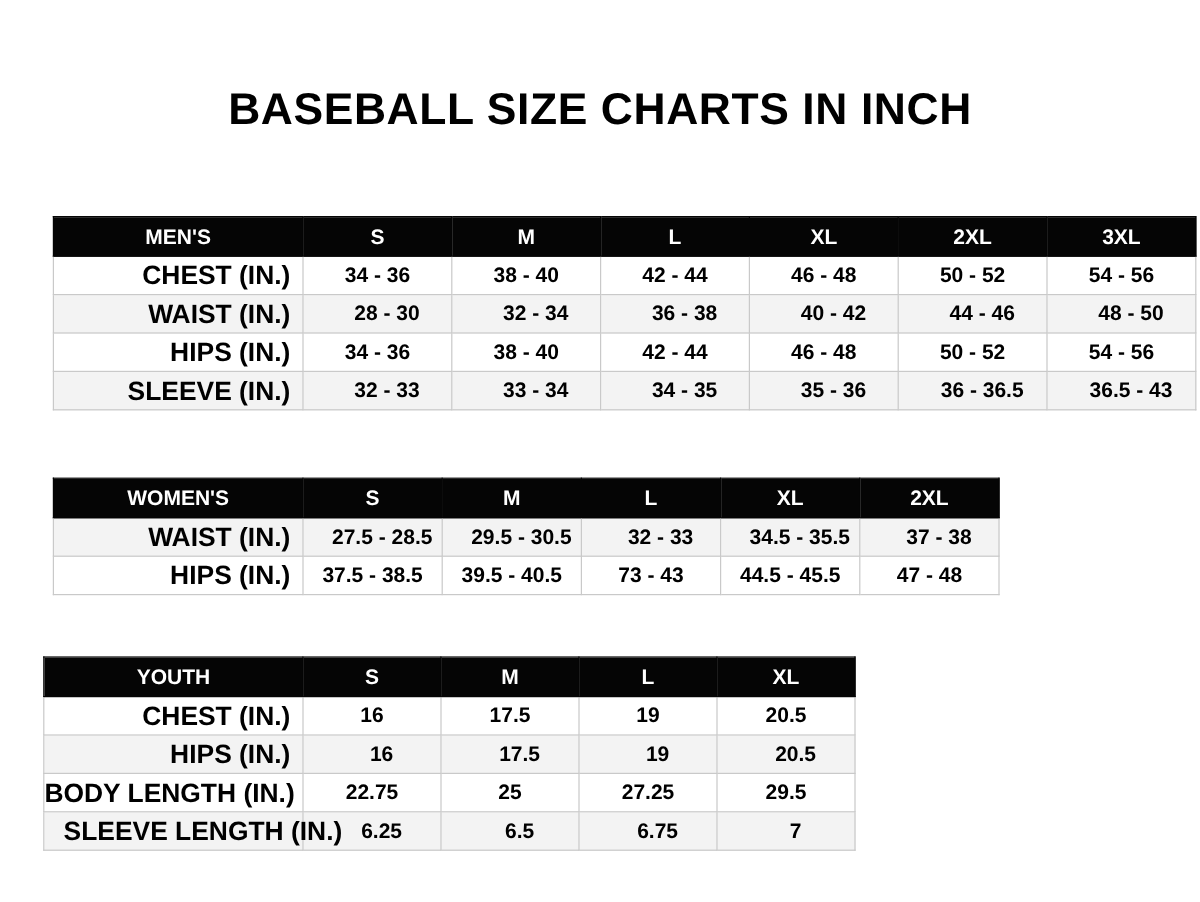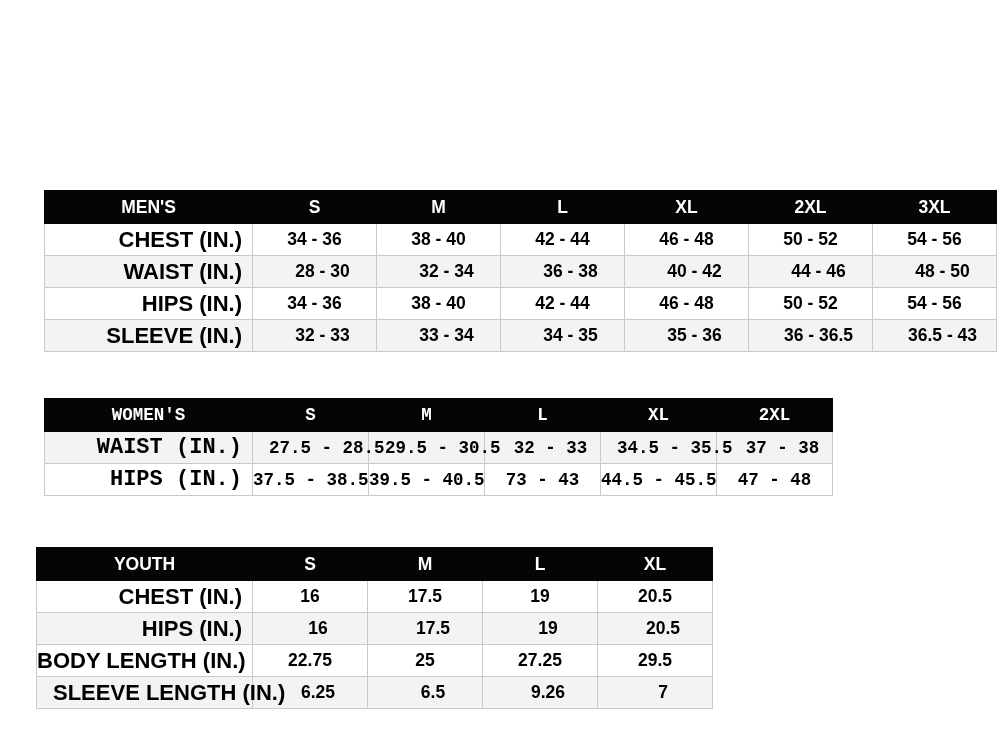--- a/index.html
+++ b/index.html
@@ -63,39 +63,40 @@
     text-align: right;
     padding-right: 10px;
     font-size: 22px;
   }
   .chart tbody tr.alt td {
     background: #f3f3f3;
     padding-left: 16px;
   }
 
   
-  #chart-mens { top: 190px; left: 44px; width: 912px; }
+  #chart-mens { top: 180px; left: 44px; width: 912px; }
   #chart-mens col.c0 { width: 208px; }
   #chart-mens col.cx { width: 124px; }
 
   
-  #chart-womens { top: 398px; left: 44px; width: 788px; font-family: Liberation Mono, monospace; }
+  #chart-womens { top: 398px; left: 44px; width: 788px; }
   #chart-womens col.c0 { width: 208px; }
   #chart-womens col.cx { width: 116px; }
 
   
   #chart-youth { top: 547px; left: 36px; width: 676px; }
   #chart-youth col.c0 { width: 216px; }
   #chart-youth col.cx { width: 115px; }
 </style>
 </head>
 <body>
 
 <div class="page">
 
+  <div class="title">BASEBALL SIZE CHARTS IN INCH</div>
 
   <table class="chart" id="chart-mens">
     <colgroup>
       <col class="c0">
         <col class="cx">
         <col class="cx">
         <col class="cx">
         <col class="cx">
         <col class="cx">
         <col class="cx">
@@ -226,19 +227,19 @@
         <td class="rowlabel">BODY LENGTH (IN.)</td>
         <td>22.75</td>
         <td>25</td>
         <td>27.25</td>
         <td>29.5</td>
       </tr>
       <tr class="alt">
         <td class="rowlabel">SLEEVE LENGTH (IN.)</td>
         <td>6.25</td>
         <td>6.5</td>
-        <td>9.26</td>
+        <td>6.75</td>
         <td>7</td>
       </tr>
     </tbody>
   </table>
 
 </div>
 
 </body></html>

